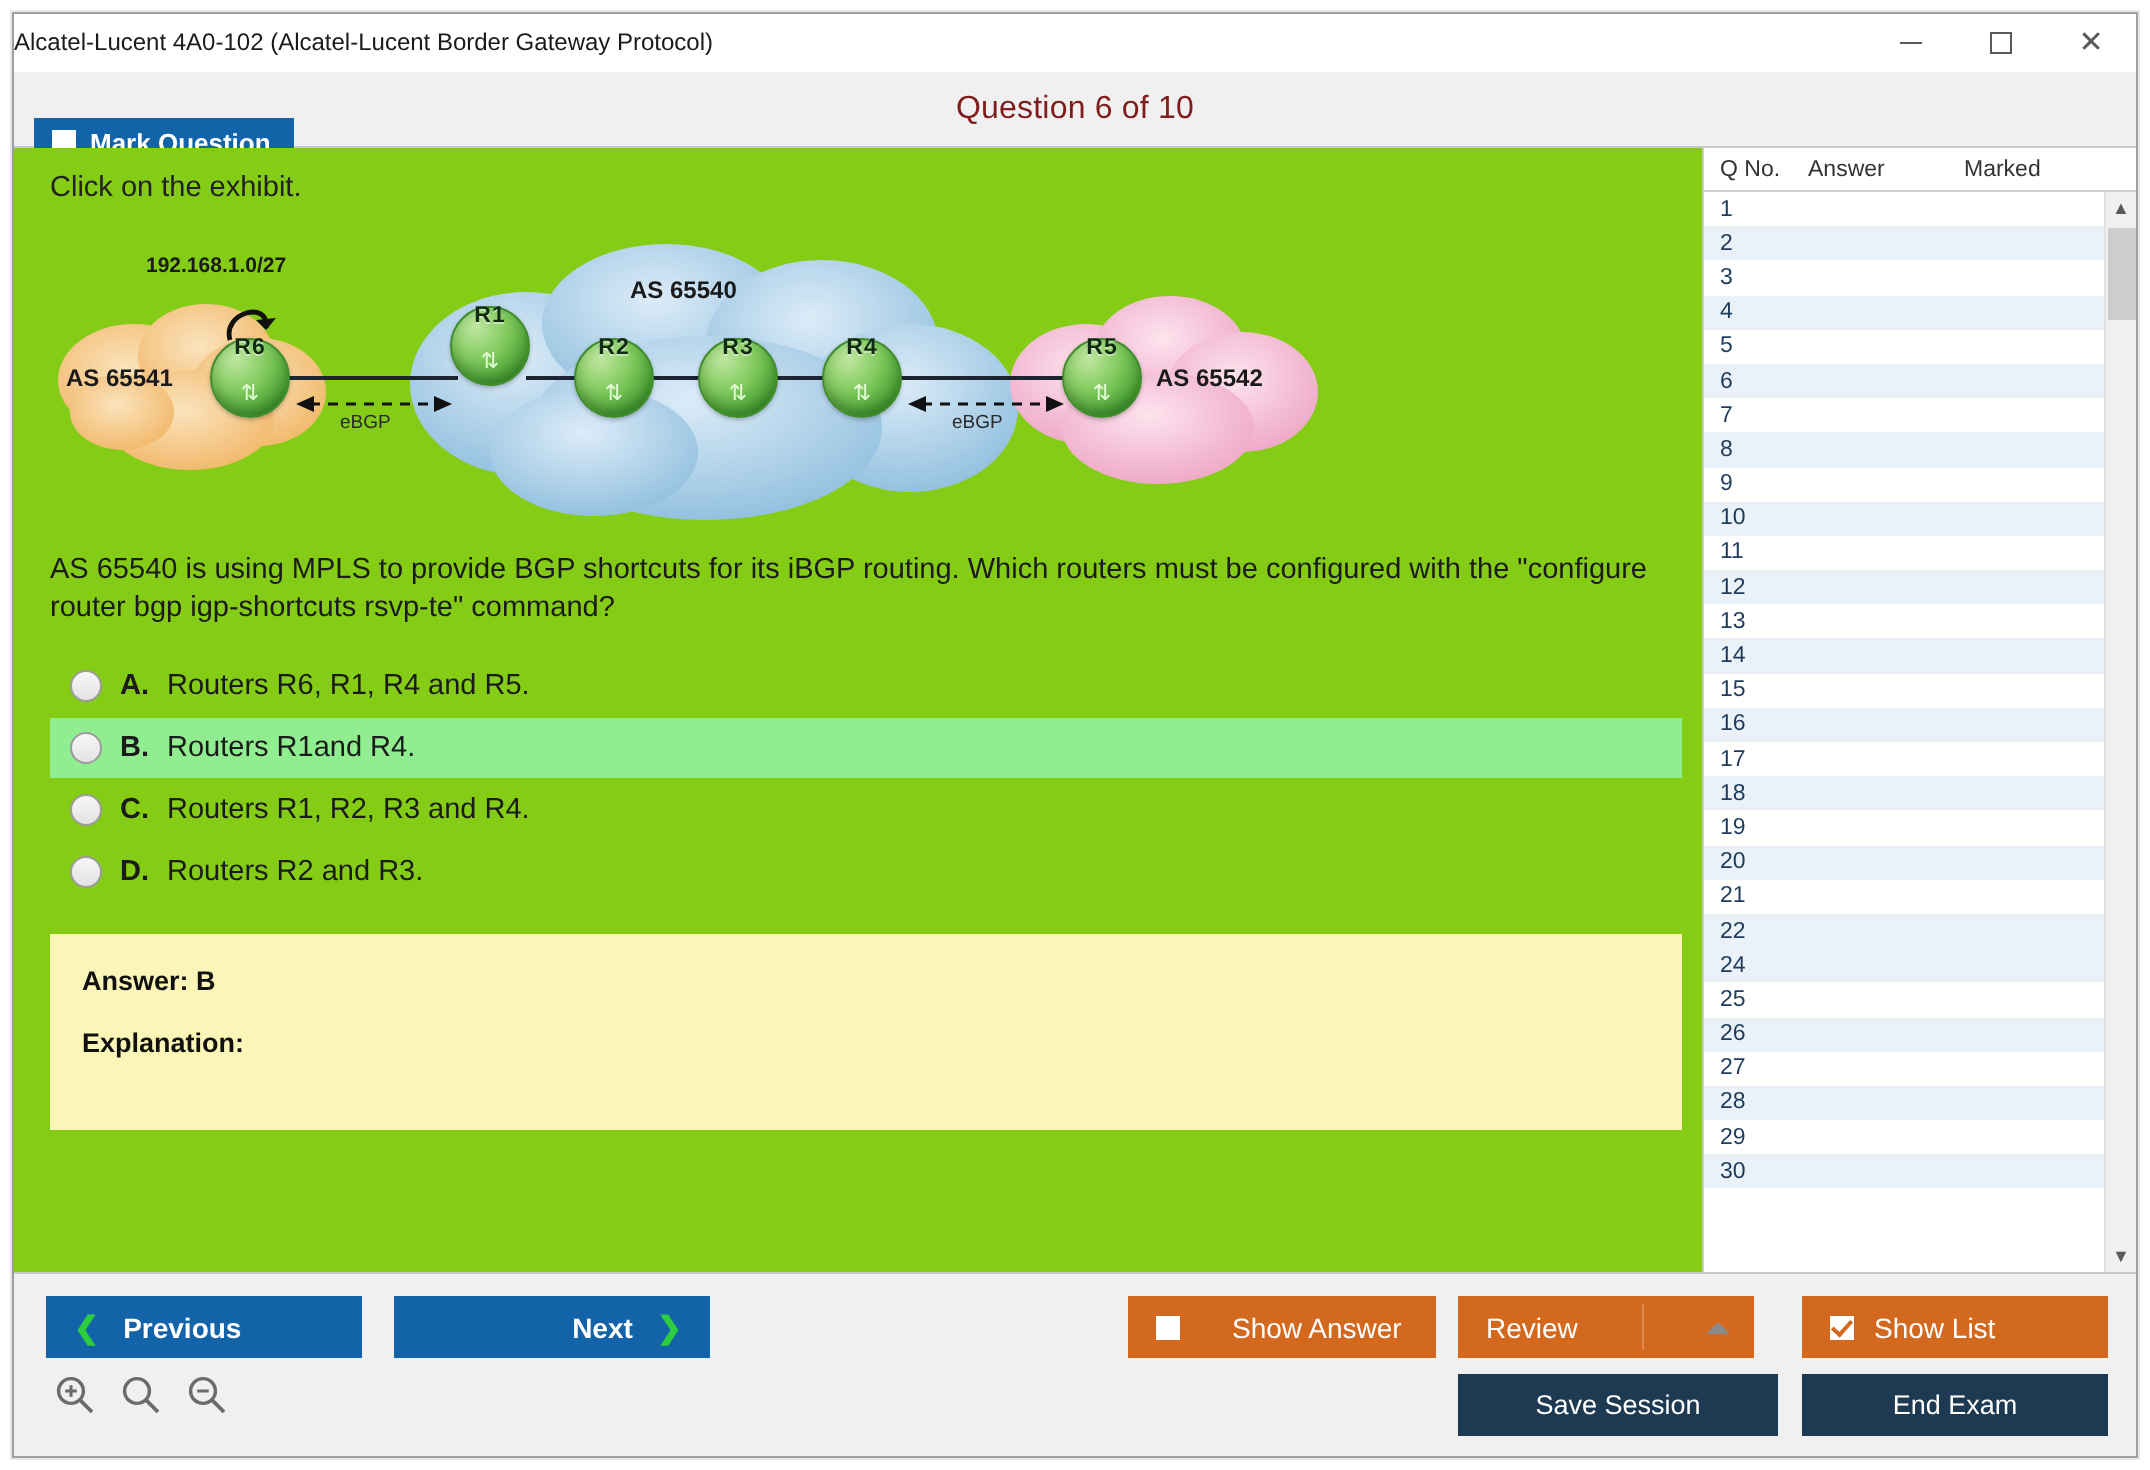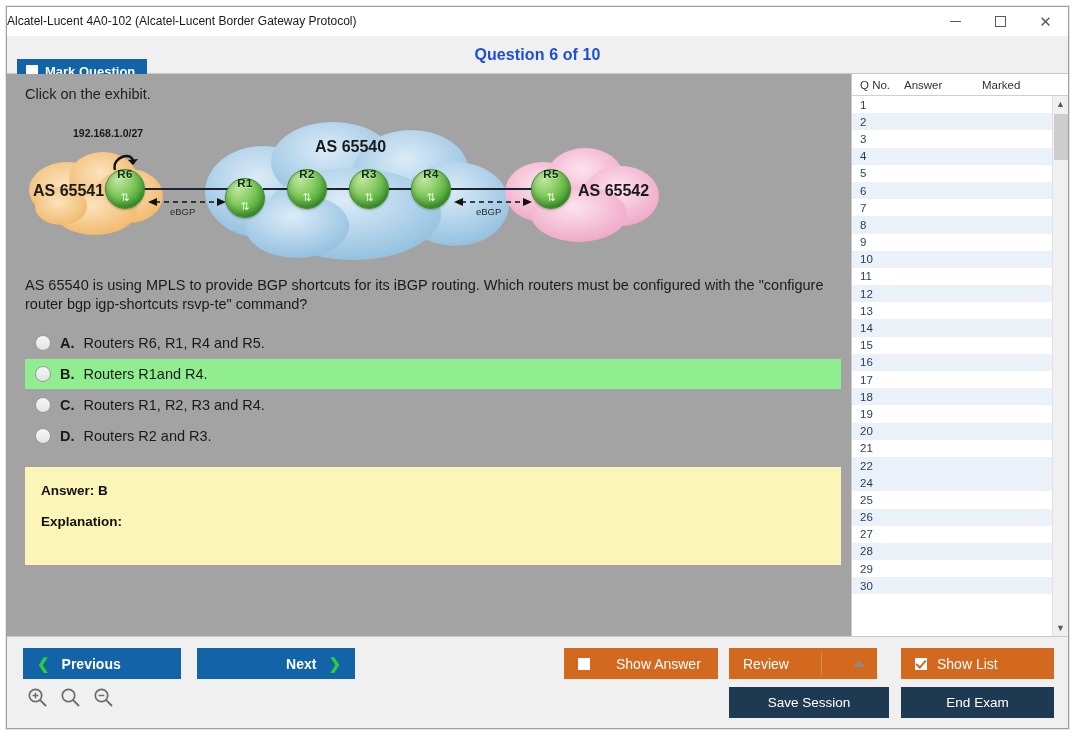--- a/index.html
+++ b/index.html
@@ -93,40 +93,40 @@
     width: 4px; height: 8px;
     border: solid #d2691e;
     border-width: 0 2px 2px 0;
     transform: rotate(42deg);
   }
   .q-title {
     position: absolute;
     left: 0; right: 0;
     text-align: center;
     font-size: 16px;
-    font-weight: bold;
-    color: #1d4ed8;
+    font-weight: normal;
+    color: #7f1d1d;
     pointer-events: none;
     letter-spacing: .1px;
   }
 
   
   .body-split {
     flex: 1 1 auto;
     display: flex;
     min-height: 0;
     background: #ffffff;
   }
   .content-pane {
     width: 844px;
     flex: 0 0 844px;
     position: relative;
     overflow: hidden;
     padding: 10px 12px 0 18px;
-    background: #a3a3a3;
+    background: #84cc16;
   }
   .exhibit-line {
     font-size: 14.5px;
     color: #222;
     margin: 2px 0 8px 0;
   }
 
   
   .diagram {
     position: relative;
@@ -167,21 +167,21 @@
     bottom: 5px;
     left: 0; right: 0;
     text-align: center;
     font-size: 11px;
     color: #e9ffe0;
     line-height: 1;
     opacity: .95;
   }
   .as-label {
     position: absolute;
-    font-size: 16px;
+    font-size: 12px;
     font-weight: bold;
     color: #1a1a1a;
     z-index: 4;
     white-space: nowrap;
   }
   .subnet-label {
     position: absolute;
     font-size: 10.5px;
     font-weight: bold;
     color: #1a1a1a;
@@ -456,21 +456,21 @@
           <div class="link" style="left:118px; top:78px; width:86px;"></div>
           <div class="link" style="left:238px; top:78px; width:48px;"></div>
           <div class="link" style="left:300px; top:78px; width:48px;"></div>
           <div class="link" style="left:362px; top:78px; width:48px;"></div>
           <div class="link" style="left:424px; top:78px; width:86px;"></div>
 
           <div class="router" style="left:80px; top:59px;">
             <span class="rlabel">R6</span>
             <span class="rglyph">⇅</span>
           </div>
-          <div class="router" style="left:200px; top:68px;">
+          <div class="router" style="left:200px; top:43px;">
             <span class="rlabel">R1</span>
             <span class="rglyph">⇅</span>
           </div>
           <div class="router" style="left:262px; top:59px;">
             <span class="rlabel">R2</span>
             <span class="rglyph">⇅</span>
           </div>
           <div class="router" style="left:324px; top:59px;">
             <span class="rlabel">R3</span>
             <span class="rglyph">⇅</span>

